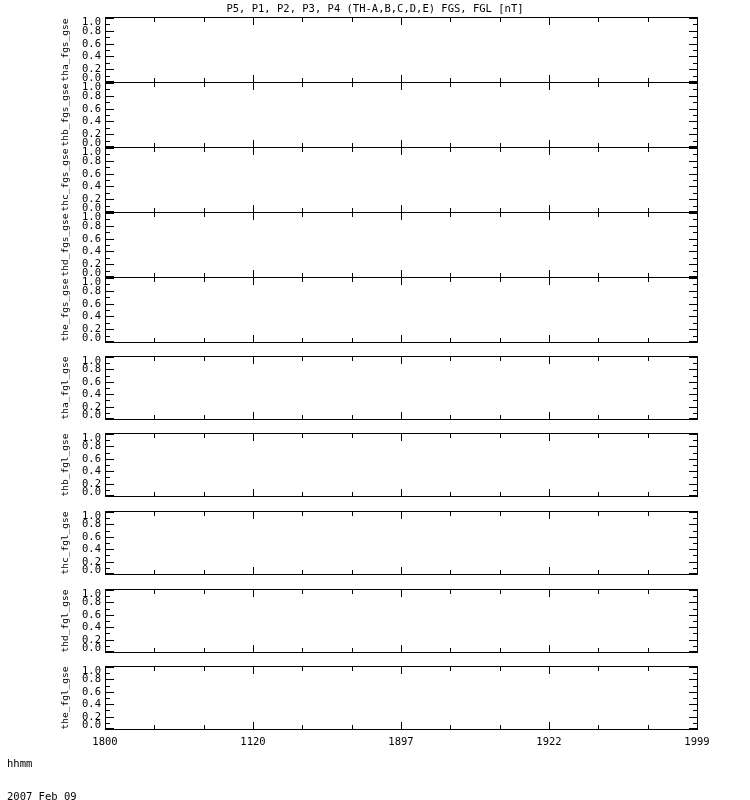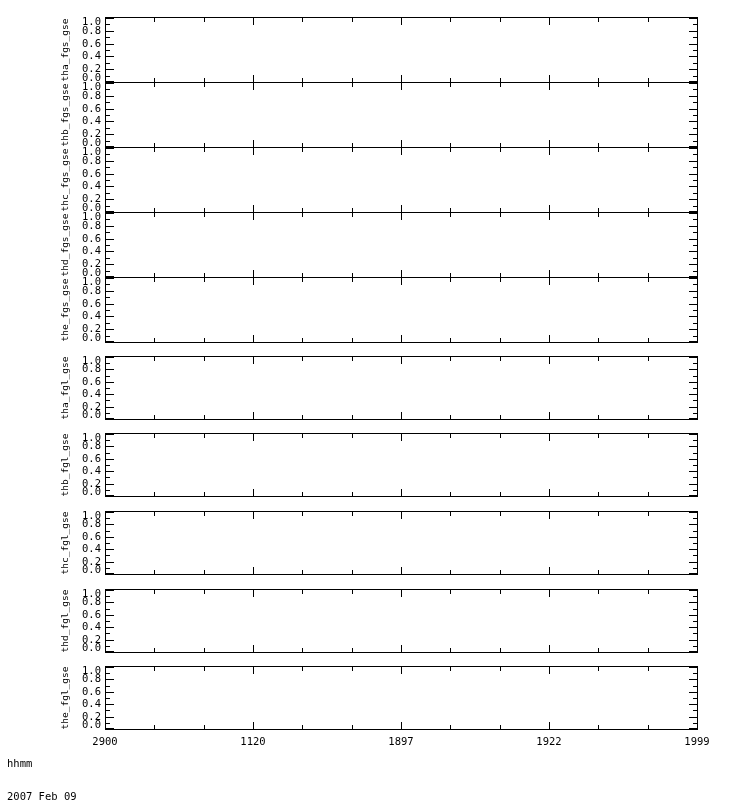--- a/index.html
+++ b/index.html
@@ -60,20 +60,21 @@
     top: 736px;
     font-size: 10.5px;
     line-height: 11px;
     white-space: pre;
   }
 </style>
 </head>
 <body>
 
 <div class="canvas">
+  <div class="title">P5, P1, P2, P3, P4 (TH-A,B,C,D,E) FGS, FGL [nT]</div>
   <div id="plot">
       <div class="panel" style="left: 105px; top: 17px; width: 593px; height: 66px;">
         <div class="tx" style="left: 48px; top: 0px; height: 4px;"></div>
         <div class="tx" style="left: 48px; top: 60px; height: 4px;"></div>
         <div class="tx" style="left: 98px; top: 0px; height: 4px;"></div>
         <div class="tx" style="left: 98px; top: 60px; height: 4px;"></div>
         <div class="tx" style="left: 147px; top: 0px; height: 7px;"></div>
         <div class="tx" style="left: 147px; top: 57px; height: 7px;"></div>
         <div class="tx" style="left: 196px; top: 0px; height: 4px;"></div>
         <div class="tx" style="left: 196px; top: 60px; height: 4px;"></div>
@@ -591,21 +592,21 @@
         <div class="ty" style="top: 56px; left: 0px; width: 4px;"></div>
         <div class="ty" style="top: 56px; left: 587px; width: 4px;"></div>
       </div>
       <div class="ylab" style="top: 665px;">1.0</div>
       <div class="ylab" style="top: 673px;">0.8</div>
       <div class="ylab" style="top: 686px;">0.6</div>
       <div class="ylab" style="top: 698px;">0.4</div>
       <div class="ylab" style="top: 711px;">0.2</div>
       <div class="ylab" style="top: 719px;">0.0</div>
       <div class="plab" style="top: 698px;">the_fgl_gse</div>
-      <div class="xlab" style="left: 105px;">2900</div>
+      <div class="xlab" style="left: 105px;">1800</div>
       <div class="xlab" style="left: 253px;">1120</div>
       <div class="xlab" style="left: 401px;">1897</div>
       <div class="xlab" style="left: 549px;">1922</div>
       <div class="xlab" style="left: 697px;">1999</div>
     </div>
   <div class="corner">
     <div>hhmm</div>
     <div>2007 Feb 09</div>
   </div>
 </div>

